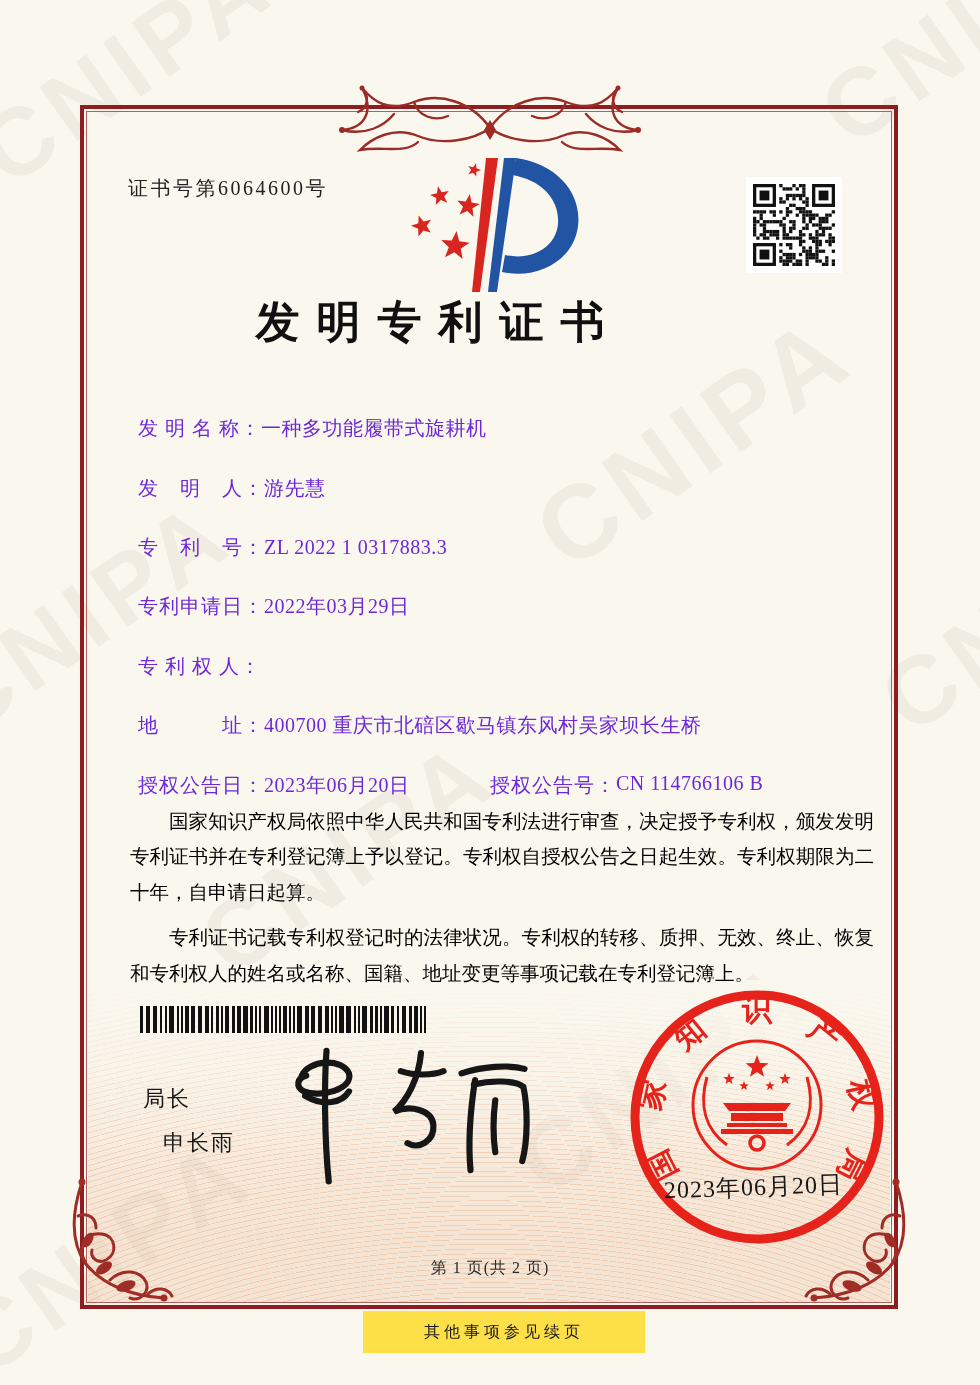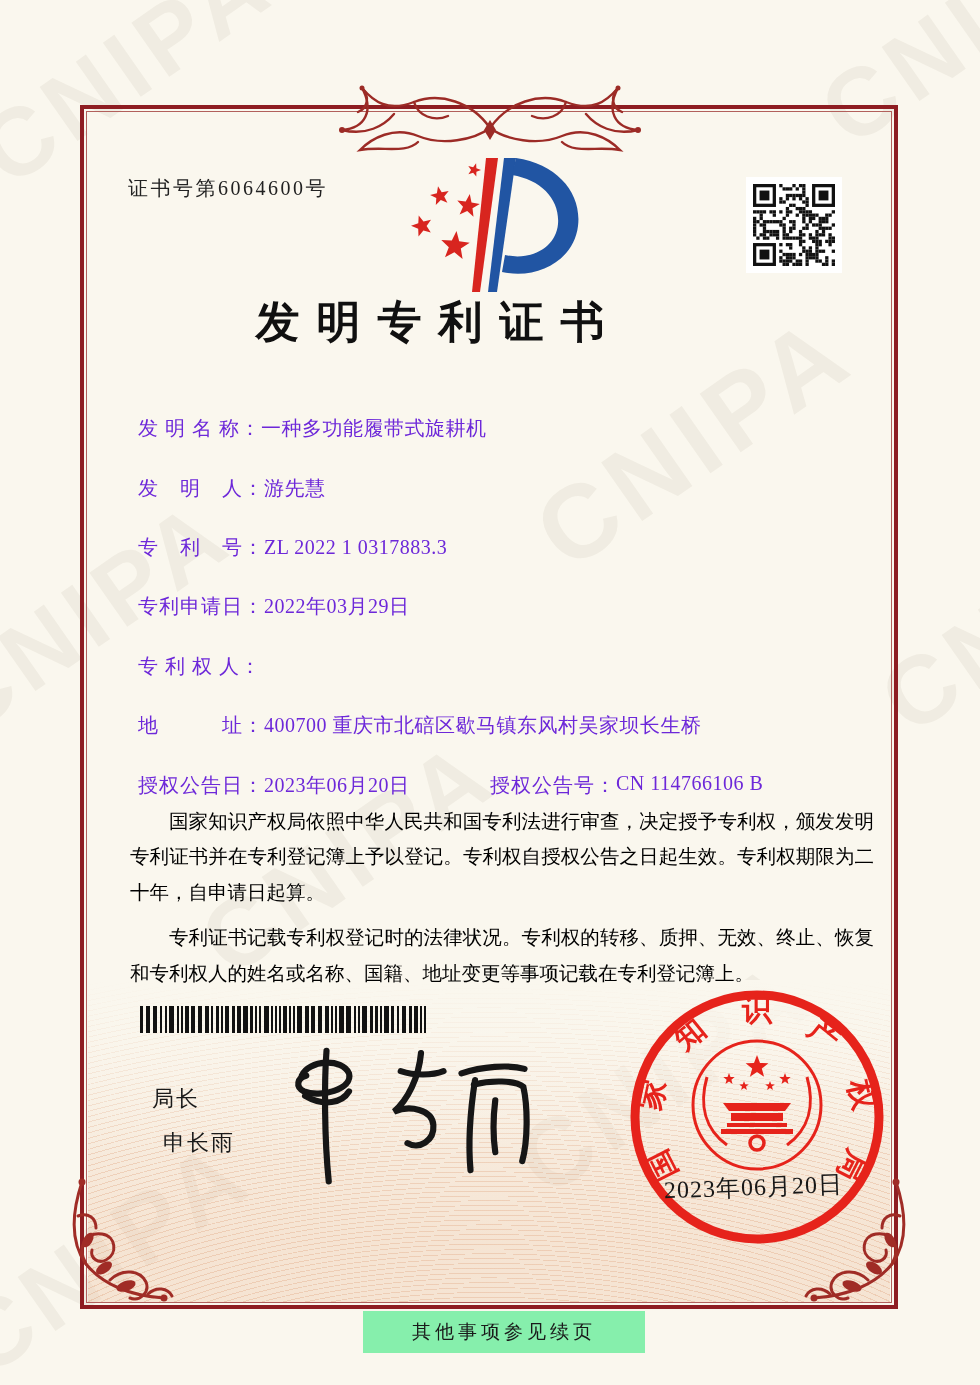--- a/index.html
+++ b/index.html
@@ -43,32 +43,32 @@
   .fvalue{white-space:pre;letter-spacing:0.5px;}
   .pair2{position:absolute;left:352px;display:flex;}
 
   #paragraphs{position:absolute;left:130px;top:804px;width:744px;font-size:19.5px;
       line-height:1.82;color:#000000;text-align:justify;}
   #paragraphs p{margin:0 0 10px 0;text-indent:2em;}
 
   #barcode{position:absolute;left:140px;top:1006px;width:292px;height:27px;}
 
   #official-title{position:absolute;left:143px;top:1084px;font-size:22px;color:#1a1a1a;
-      font-family:"Liberation Sans","DejaVu Sans",sans-serif;letter-spacing:2px;margin-left:9px;}
+      font-family:"Liberation Sans","DejaVu Sans",sans-serif;letter-spacing:2px;}
   #official-name{position:absolute;left:143px;top:1128px;font-size:22px;color:#1a1a1a;
       font-family:"Liberation Sans","DejaVu Sans",sans-serif;letter-spacing:2px;margin-left:20px;}
   #signature{position:absolute;left:268px;top:1040px;width:270px;height:150px;}
 
   #seal{position:absolute;left:625px;top:985px;width:264px;height:264px;}
 
   #page-info{position:absolute;left:0;top:1258px;width:980px;text-align:center;
       font-size:16px;color:#2a2a2a;letter-spacing:1px;}
   #continuation{position:absolute;left:363px;top:1311px;width:282px;height:42px;
-      background:#86efac;display:flex;align-items:center;justify-content:center;
-      font-size:19px;color:#1a1a1a;letter-spacing:4px;}
+      background:#fde047;display:flex;align-items:center;justify-content:center;
+      font-size:16px;color:#1a1a1a;letter-spacing:4px;}
 </style>
 </head>
 <body>
 
 <div id="page">
 
   <div id="watermarks">
       <div class="wm" style="left: -40px; top: 12px; font-size: 96px;">CNIPA</div>
       <div class="wm" style="left: 802px; top: -28px; font-size: 96px;">CNIPA</div>
       <div class="wm" style="left: 516px; top: 382px; font-size: 104px;">CNIPA</div>
@@ -514,15 +514,16 @@
         </g>
       <path d="M-34,-2 L34,-2 L28,6 L-28,6 Z" stroke="none"></path>
       <rect x="-26" y="8" width="52" height="8" stroke="none"></rect>
       <rect x="-30" y="18" width="60" height="4" stroke="none"></rect>
       <rect x="-36" y="24" width="72" height="5" stroke="none"></rect>
       <circle cx="0" cy="38" r="7" fill="none" stroke-width="3.5"></circle>
     </g>
     <text id="seal-date" x="-6" y="78" text-anchor="middle" font-size="24" fill="#181818" letter-spacing="1" transform="rotate(-2)" font-family="Liberation Serif, DejaVu Serif, serif">2023年06月20日</text>
   </svg>
 
+  <div id="page-info">第 1 页(共 2 页)</div>
   <div id="continuation">其他事项参见续页</div>
 
 </div>
 
 </body></html>

